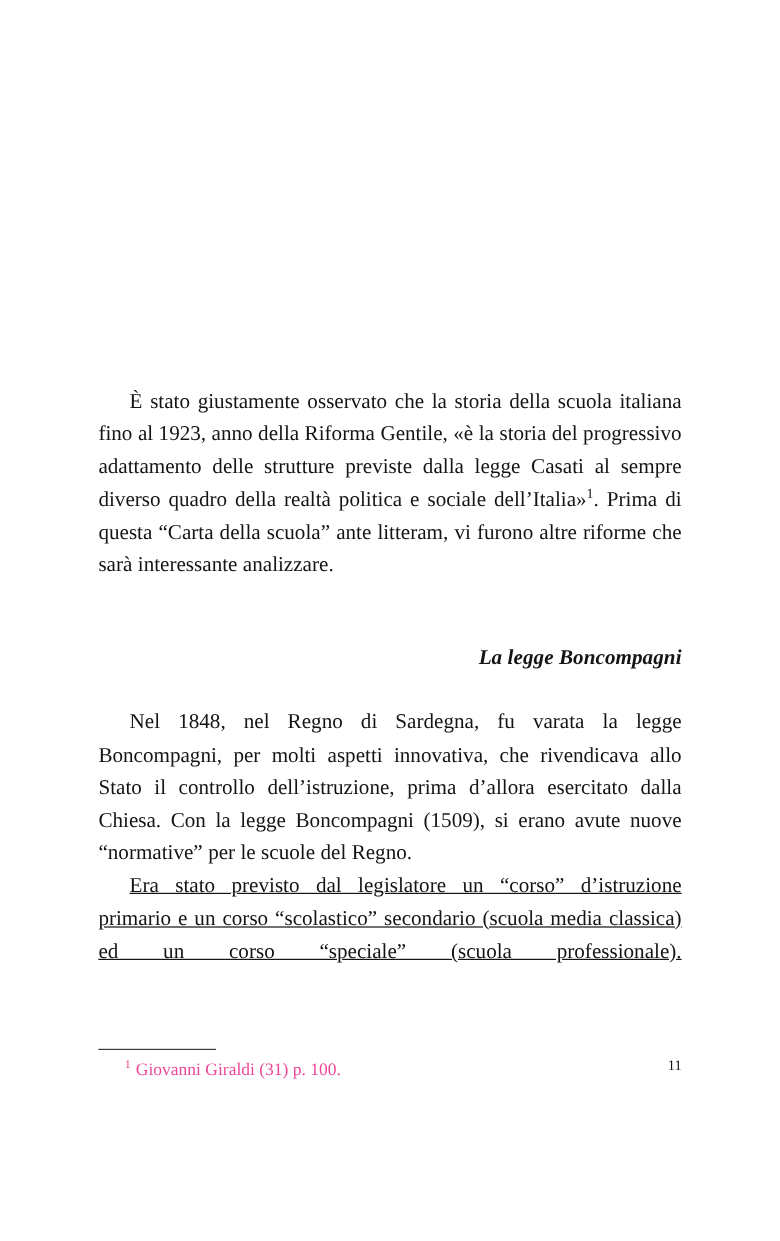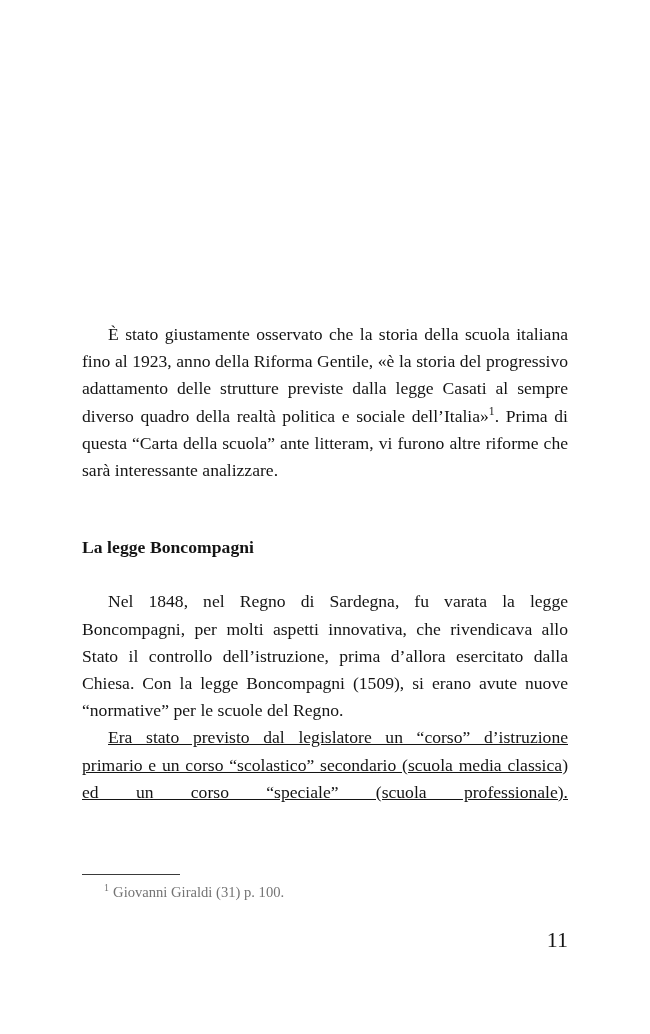--- a/index.html
+++ b/index.html
@@ -47,23 +47,24 @@
 
   .para + .para {
     margin-top: 0;
   }
 
   .section-heading {
     margin: 0;
     font-size: 17.6px;
     line-height: 27.2px;
     font-weight: bold;
-    text-align: left;
+    text-align: right;
     text-indent: 0;
     letter-spacing: 0.05px;
+    font-style: italic;
   }
 
   .spacer-before-heading { height: 50px; }
   .spacer-after-heading  { height: 27px; }
 
   
   .footnote-area {
     position: absolute;
     left: 82px;
     top: 858px;
@@ -76,43 +77,43 @@
     border-top: 1.4px solid #3a3a3a;
     margin: 0 0 7px 0;
   }
 
   .footnote {
     margin: 0;
     font-size: 14.6px;
     line-height: 20px;
     text-indent: 22px;
     text-align: left;
-    color: #737373;
+    color: #ec4899;
   }
 
   sup.fn-marker {
     font-size: 0.68em;
     vertical-align: super;
     line-height: 0;
     padding-right: 0.5px;
   }
 
   sup.fn-ref {
     font-size: 0.66em;
     vertical-align: super;
     line-height: 0;
   }
 
   
   .page-number {
     position: absolute;
     left: 82px;
     width: 486px;
-    top: 912px;
-    font-size: 22px;
+    top: 860px;
+    font-size: 12px;
     line-height: 24px;
     text-align: right;
   }
 </style>
 </head>
 <body>
 
 <div class="page">
 
   <div class="text-column">

